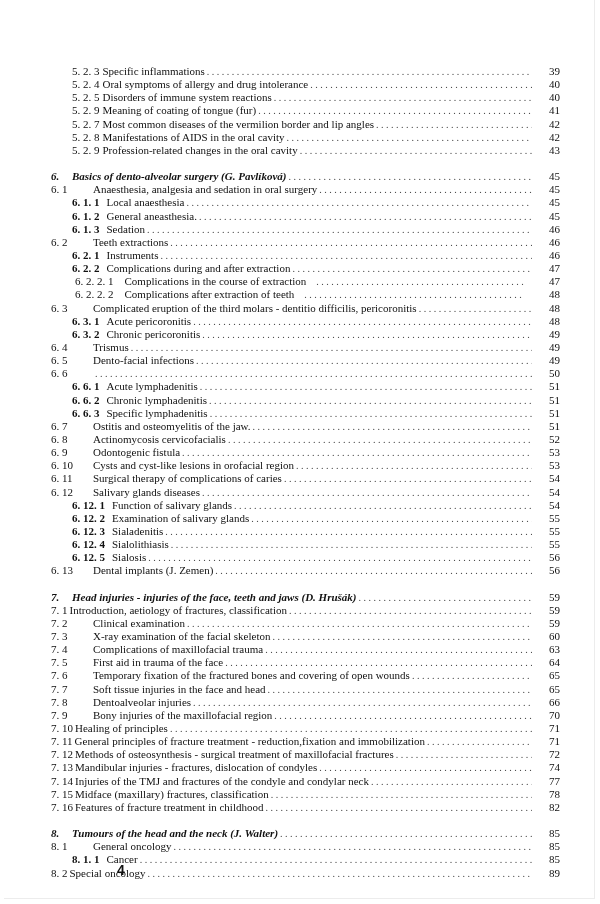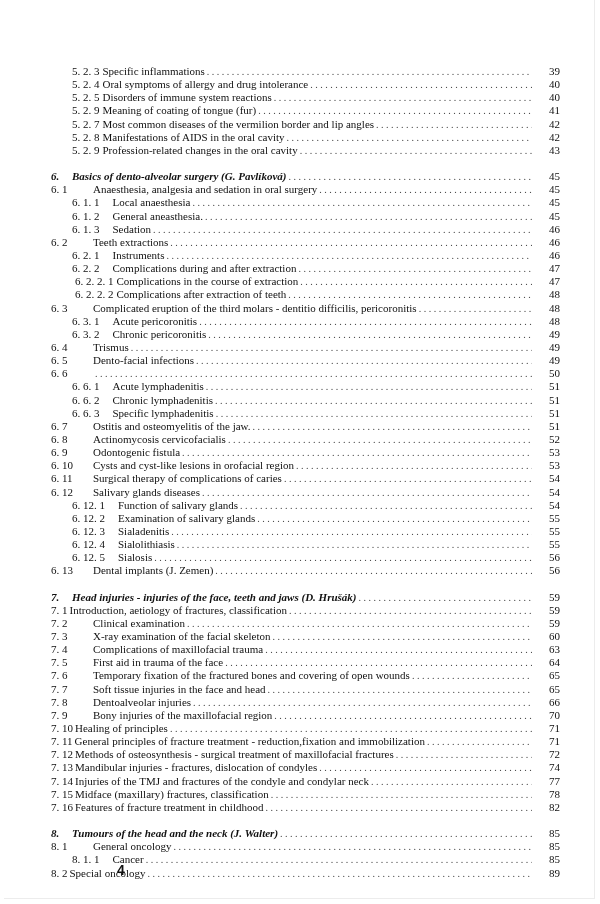--- a/index.html
+++ b/index.html
@@ -24,22 +24,22 @@
   .row .dots::before {
     content: ". . . . . . . . . . . . . . . . . . . . . . . . . . . . . . . . . . . . . . . . . . . . . . . . . . . . . . . . . . . . . . . . . . . . . . . . . . . . . . . . . . . . . . . . . . . . . . . . . . . . . . . . . . . . . . . . . . . . . . . . . . . . . . . . . . . . . . . . . . . . . . . . . . . . . . . . .";
     letter-spacing: 0px;
   }
   .row .page-no { flex: 0 0 auto; width: 20px; text-align: right; margin-left: 6px; }
   .lvl0 .num { width: 21px; font-style: italic; font-weight: bold; }
   .lvl0 .title { font-style: italic; font-weight: bold; }
   .lvl1 { padding-left: 0px; }
   .lvl1 .num { width: 24px; }
   .lvl2 { padding-left: 21px; }
-  .lvl2 .num { margin-right: 13px; }
-  .lvl3 { padding-left: 24px; }
+  .lvl2 .num { margin-right: 7px; font-weight: bold; }
+  .lvl3 { padding-left: 24px; gap: 8px; }
   .lvl3 .num { margin-right: 3px; }
   .lvl1 .num { margin-right: 18px; }
   .tight .num { width: auto; margin-right: 2px; }
   .gap { height: 13.15px; }
   .intro { padding-left: 21px; }
   .intro .num { margin-right: 3px; }
   .footer-page {
     position: absolute; left: 113px; top: 862px;
     font-family: "Liberation Sans", sans-serif; font-weight: bold; font-size: 14px; color: #111;
   }

